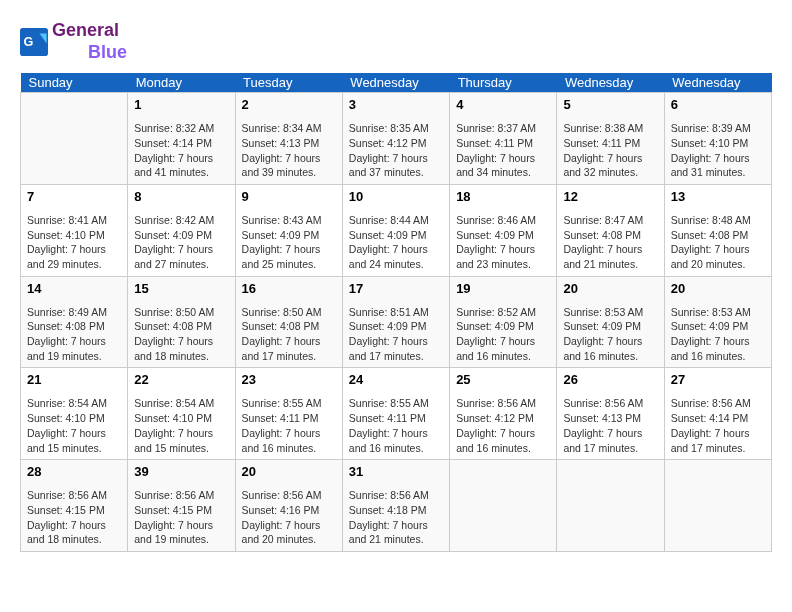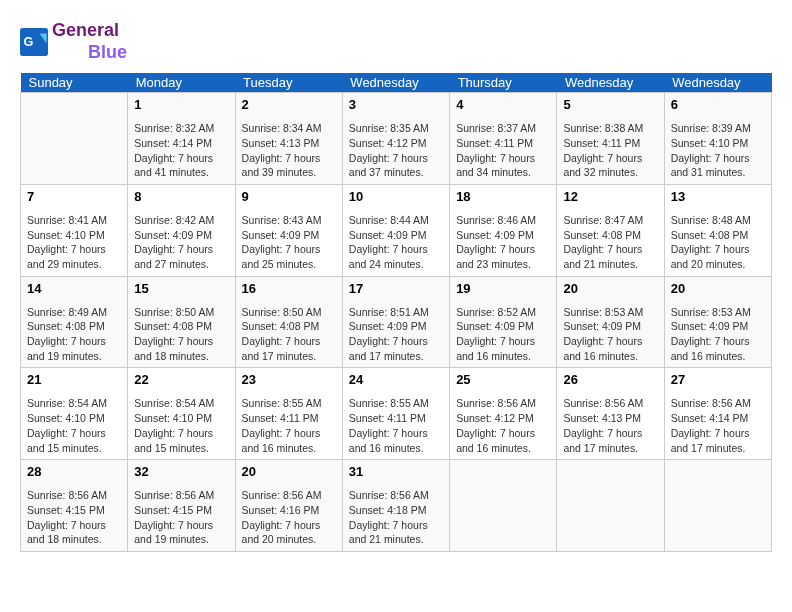--- a/index.html
+++ b/index.html
@@ -239,21 +239,21 @@
           <span class="day-num">27</span>
           <div class="day-info">Sunrise: 8:56 AM<br>Sunset: 4:14 PM<br>Daylight: 7 hours and 17 minutes.</div>
         </td>
       </tr>
       <tr>
         <td>
           <span class="day-num">28</span>
           <div class="day-info">Sunrise: 8:56 AM<br>Sunset: 4:15 PM<br>Daylight: 7 hours and 18 minutes.</div>
         </td>
         <td>
-          <span class="day-num">32</span>
+          <span class="day-num">39</span>
           <div class="day-info">Sunrise: 8:56 AM<br>Sunset: 4:15 PM<br>Daylight: 7 hours and 19 minutes.</div>
         </td>
         <td>
           <span class="day-num">20</span>
           <div class="day-info">Sunrise: 8:56 AM<br>Sunset: 4:16 PM<br>Daylight: 7 hours and 20 minutes.</div>
         </td>
         <td>
           <span class="day-num">31</span>
           <div class="day-info">Sunrise: 8:56 AM<br>Sunset: 4:18 PM<br>Daylight: 7 hours and 21 minutes.</div>
         </td>

